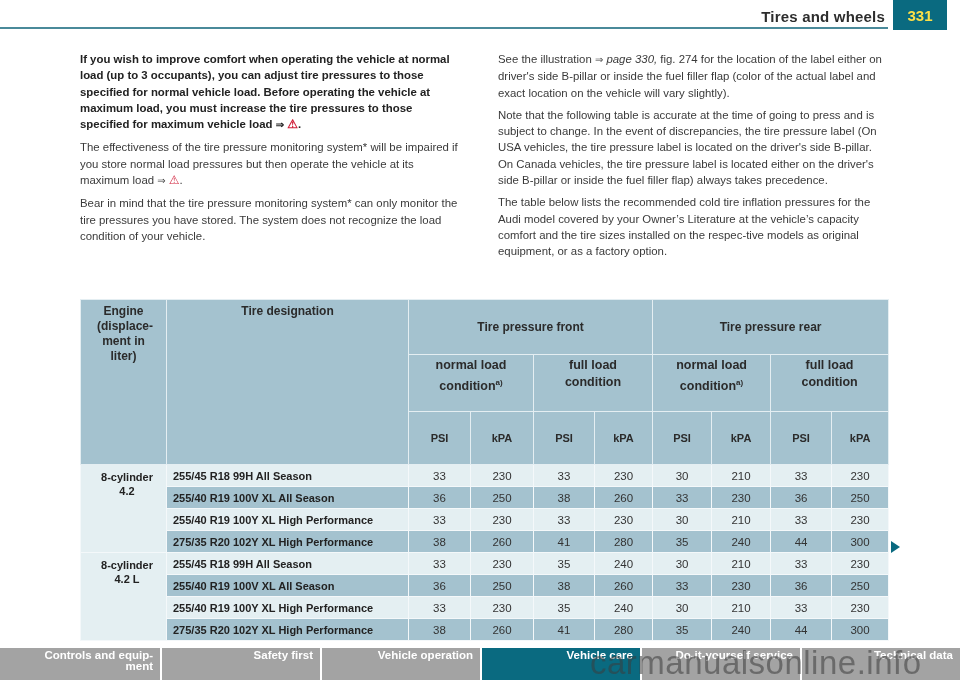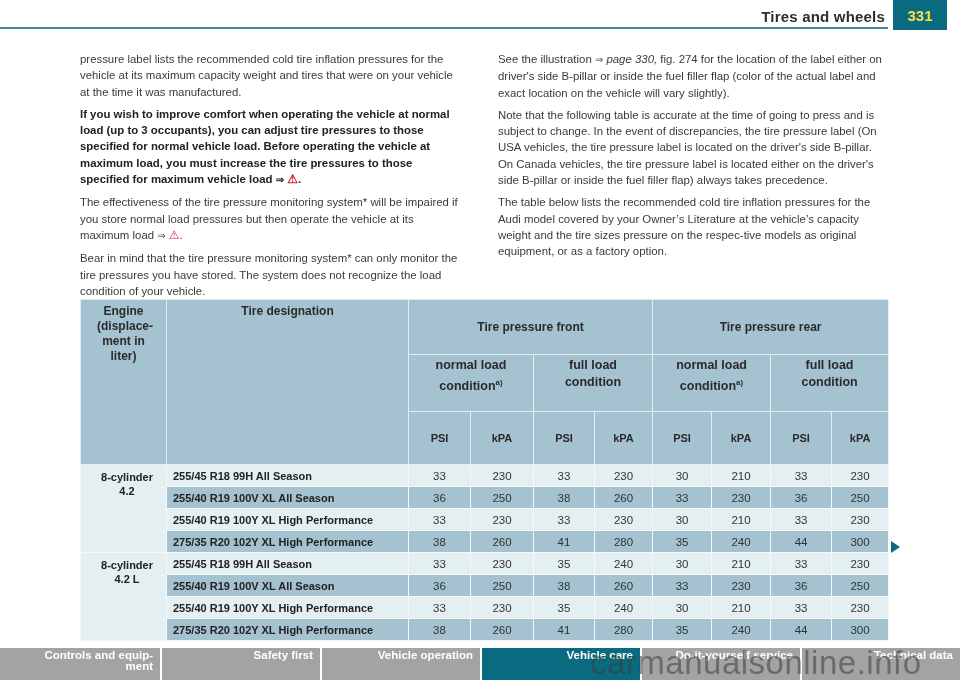--- a/index.html
+++ b/index.html
@@ -47,30 +47,29 @@
                font-family:"Liberation Sans", sans-serif; letter-spacing:0.5px; pointer-events:none; }
 </style>
 </head>
 <body>
 
 <div class="topline"></div>
 <div class="header-title">Tires and wheels</div>
 <div class="page-num">331</div>
 
 <div class="col left">
-  <p>pressure label lists the recommended cold tire inflation pressures for the vehicle at its maximum capacity weight and tires that were on your vehicle at the time it was manufactured.</p>
   <p class="bold"><span>If you wish to improve comfort when operating the vehicle at normal load (up to 3 occupants), you can adjust tire pressures to those specified for normal vehicle load. Before operating the vehicle at maximum load, you must increase the tire pressures to those specified for maximum vehicle load</span> <span class="arrow">⇒</span> <span class="warn">⚠</span><span>.</span></p>
   <p><span>The effectiveness of the tire pressure monitoring system* will be impaired if you store normal load pressures but then operate the vehicle at its maximum load</span> <span class="arrow">⇒</span> <span class="warn">⚠</span><span>.</span></p>
   <p>Bear in mind that the tire pressure monitoring system* can only monitor the tire pressures you have stored. The system does not recognize the load condition of your vehicle.</p>
 </div>
 
 <div class="col right">
   <p><span>See the illustration </span><span class="arrow">⇒</span> <em>page 330,</em><span> fig. 274 for the location of the label either on driver's side B-pillar or inside the fuel filler flap (color of the actual label and exact location on the vehicle will vary slightly).</span></p>
   <p>Note that the following table is accurate at the time of going to press and is subject to change. In the event of discrepancies, the tire pressure label (On USA vehicles, the tire pressure label is located on the driver's side B-pillar. On Canada vehicles, the tire pressure label is located either on the driver's side B-pillar or inside the fuel filler flap) always takes precedence.</p>
-  <p>The table below lists the recommended cold tire inflation pressures for the Audi model covered by your Owner’s Literature at the vehicle’s capacity weight and the tire sizes pressure on the respec-tive models as original equipment, or as a factory option.</p>
+  <p>The table below lists the recommended cold tire inflation pressures for the Audi model covered by your Owner’s Literature at the vehicle’s capacity comfort and the tire sizes installed on the respec-tive models as original equipment, or as a factory option.</p>
 </div>
 
 <table class="tp">
   <colgroup>
     <col style="width:86px">
       <col style="width:242px">
     <col style="width:62px">
       <col style="width:63px">
       <col style="width:61px">
       <col style="width:58px">

